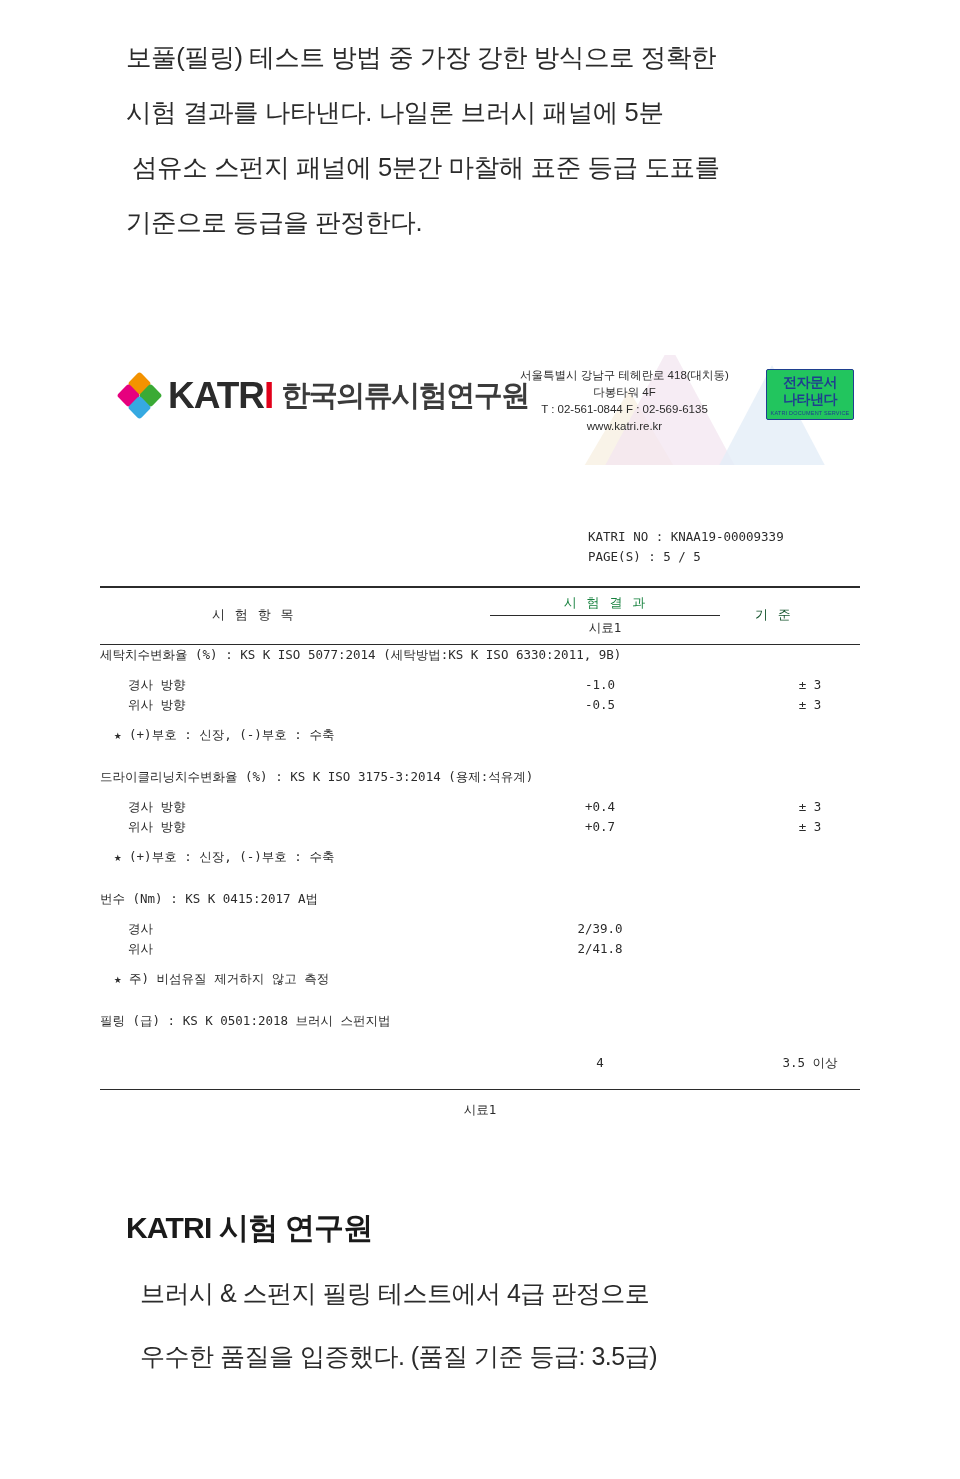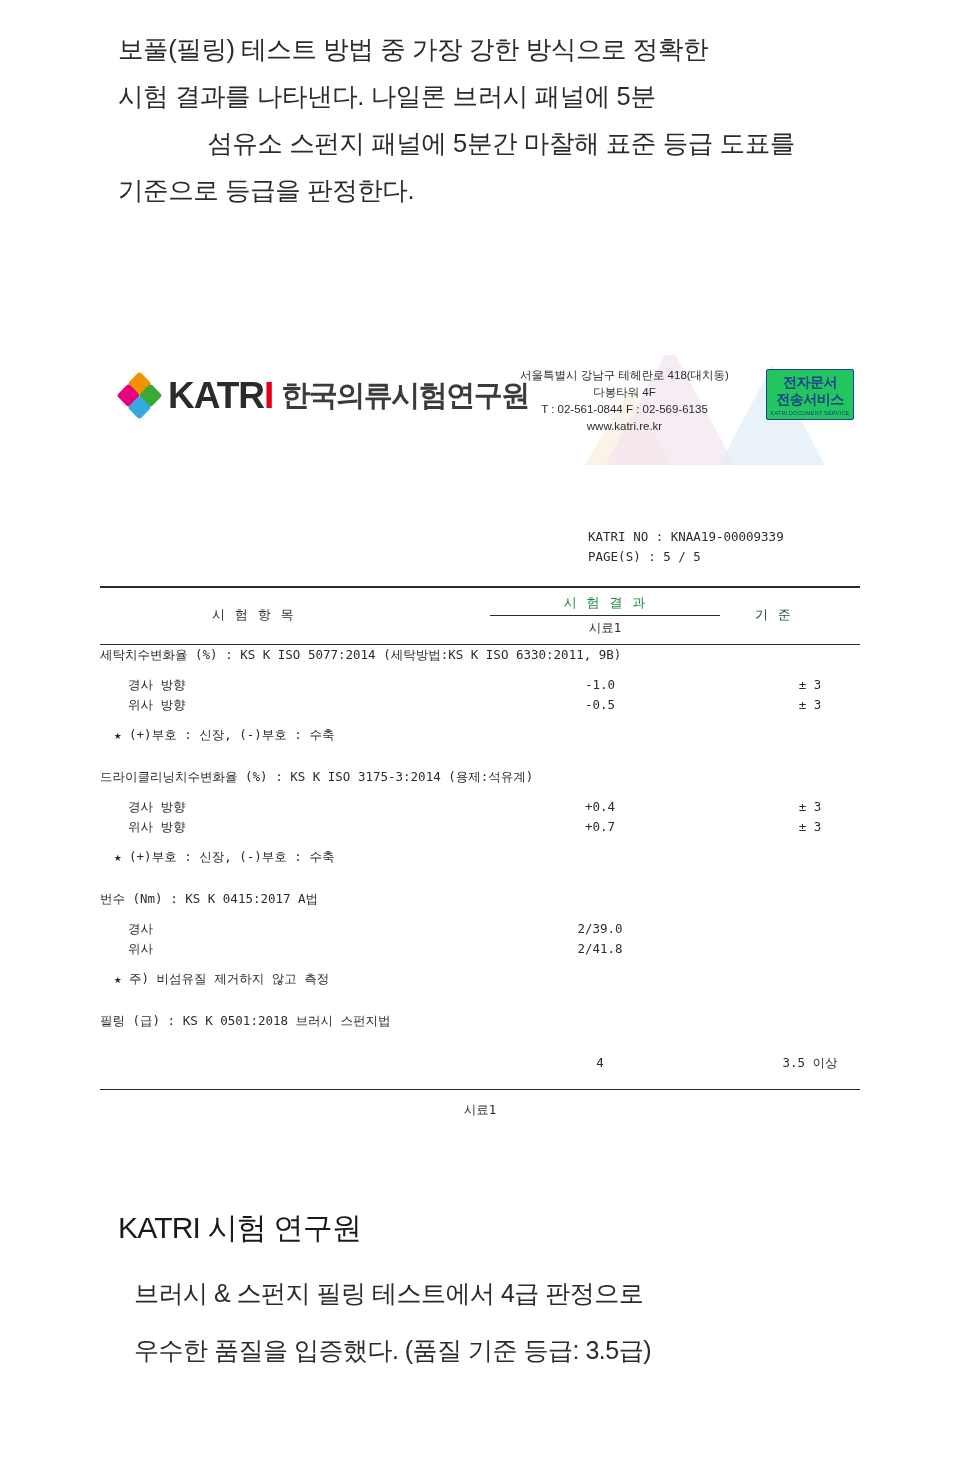--- a/index.html
+++ b/index.html
@@ -17,28 +17,28 @@
   }
 
   
   .intro {
     position: absolute;
     left: 118px;
     top: 26px;
     width: 760px;
   }
   .intro p {
-    margin: 0;
+    margin: 8px;
     font-size: 25.5px;
     line-height: 47px;
     color: #2b2b2b;
     letter-spacing: -0.4px;
     font-weight: 400;
   }
-  .intro p.indent { padding-left: 6px; text-align: center; }
+  .intro p.indent { padding-left: 6px; }
 
   
   .cert {
     position: absolute;
     left: 100px;
     top: 355px;
     width: 760px;
   }
 
   
@@ -263,28 +263,28 @@
   }
 
   
   .bottom {
     position: absolute;
     left: 118px;
     top: 1208px;
     width: 760px;
   }
   .bottom h2 {
-    margin: 0 0 22px 0;
+    margin: 0 0 22px 8px;
     font-size: 30px;
-    font-weight: 400;
+    font-weight: 700;
     color: #1a1a1a;
     letter-spacing: -0.8px;
   }
   .bottom p {
-    margin: 12px;
+    margin: 18px;
     font-size: 25px;
     line-height: 45px;
     color: #2b2b2b;
     letter-spacing: -0.5px;
     padding-left: 4px;
   }
 </style>
 </head>
 <body>
 
@@ -317,21 +317,21 @@
 
     <div class="addr">
       <div>서울특별시 강남구 테헤란로 418(대치동)</div>
       <div>다봉타워 4F</div>
       <div>T : 02-561-0844 F : 02-569-6135</div>
       <div>www.katri.re.kr</div>
     </div>
 
     <div class="edoc">
       <div class="l1">전자문서</div>
-      <div class="l2">전송서비스</div>
+      <div class="l2">나타낸다</div>
       <div class="l3">KATRI DOCUMENT SERVICE</div>
     </div>
   </div>
 
   <div class="cert-meta">
     <div>KATRI NO : KNAA19-00009339</div>
     <div>PAGE(S)  : 5 / 5</div>
   </div>
 
   <div class="cert-table">

